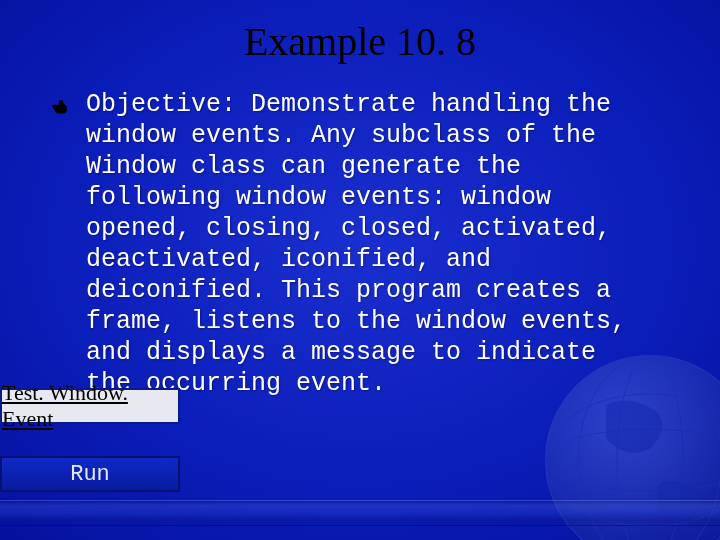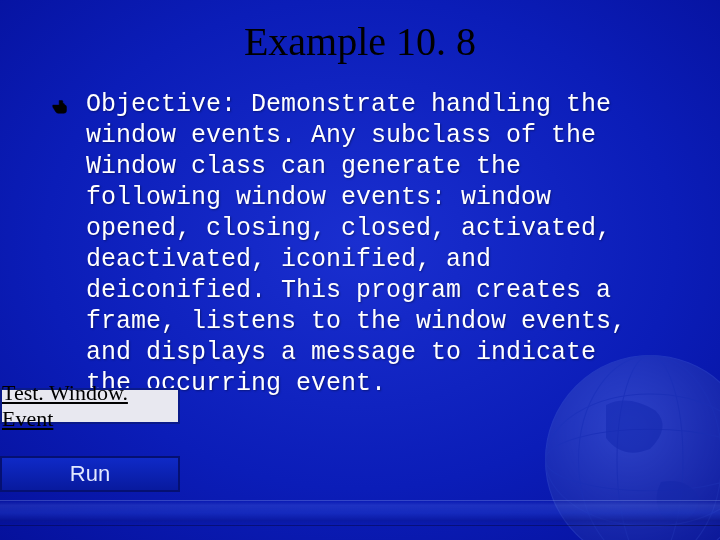--- a/index.html
+++ b/index.html
@@ -65,21 +65,21 @@
     background: #e8e8f0;
     color: #000000;
     border: 2px solid #0a1a8a;
     font-family: "Times New Roman", Times, serif;
     text-decoration: underline;
   }
   .btn-run {
     background: linear-gradient(to bottom, #0f2ac7, #081a9e);
     color: #e2e8ff;
     border: 2px solid #051072;
-    font-family: Liberation Sans, sans-serif;
+    font-family: Liberation Mono, monospace;
   }
   .footer-band {
     position: absolute;
     left: 0;
     right: 0;
     bottom: 14px;
     height: 26px;
     background: linear-gradient(to bottom,
       rgba(255,255,255,0.0) 0%,
       rgba(120,150,255,0.18) 18%,

